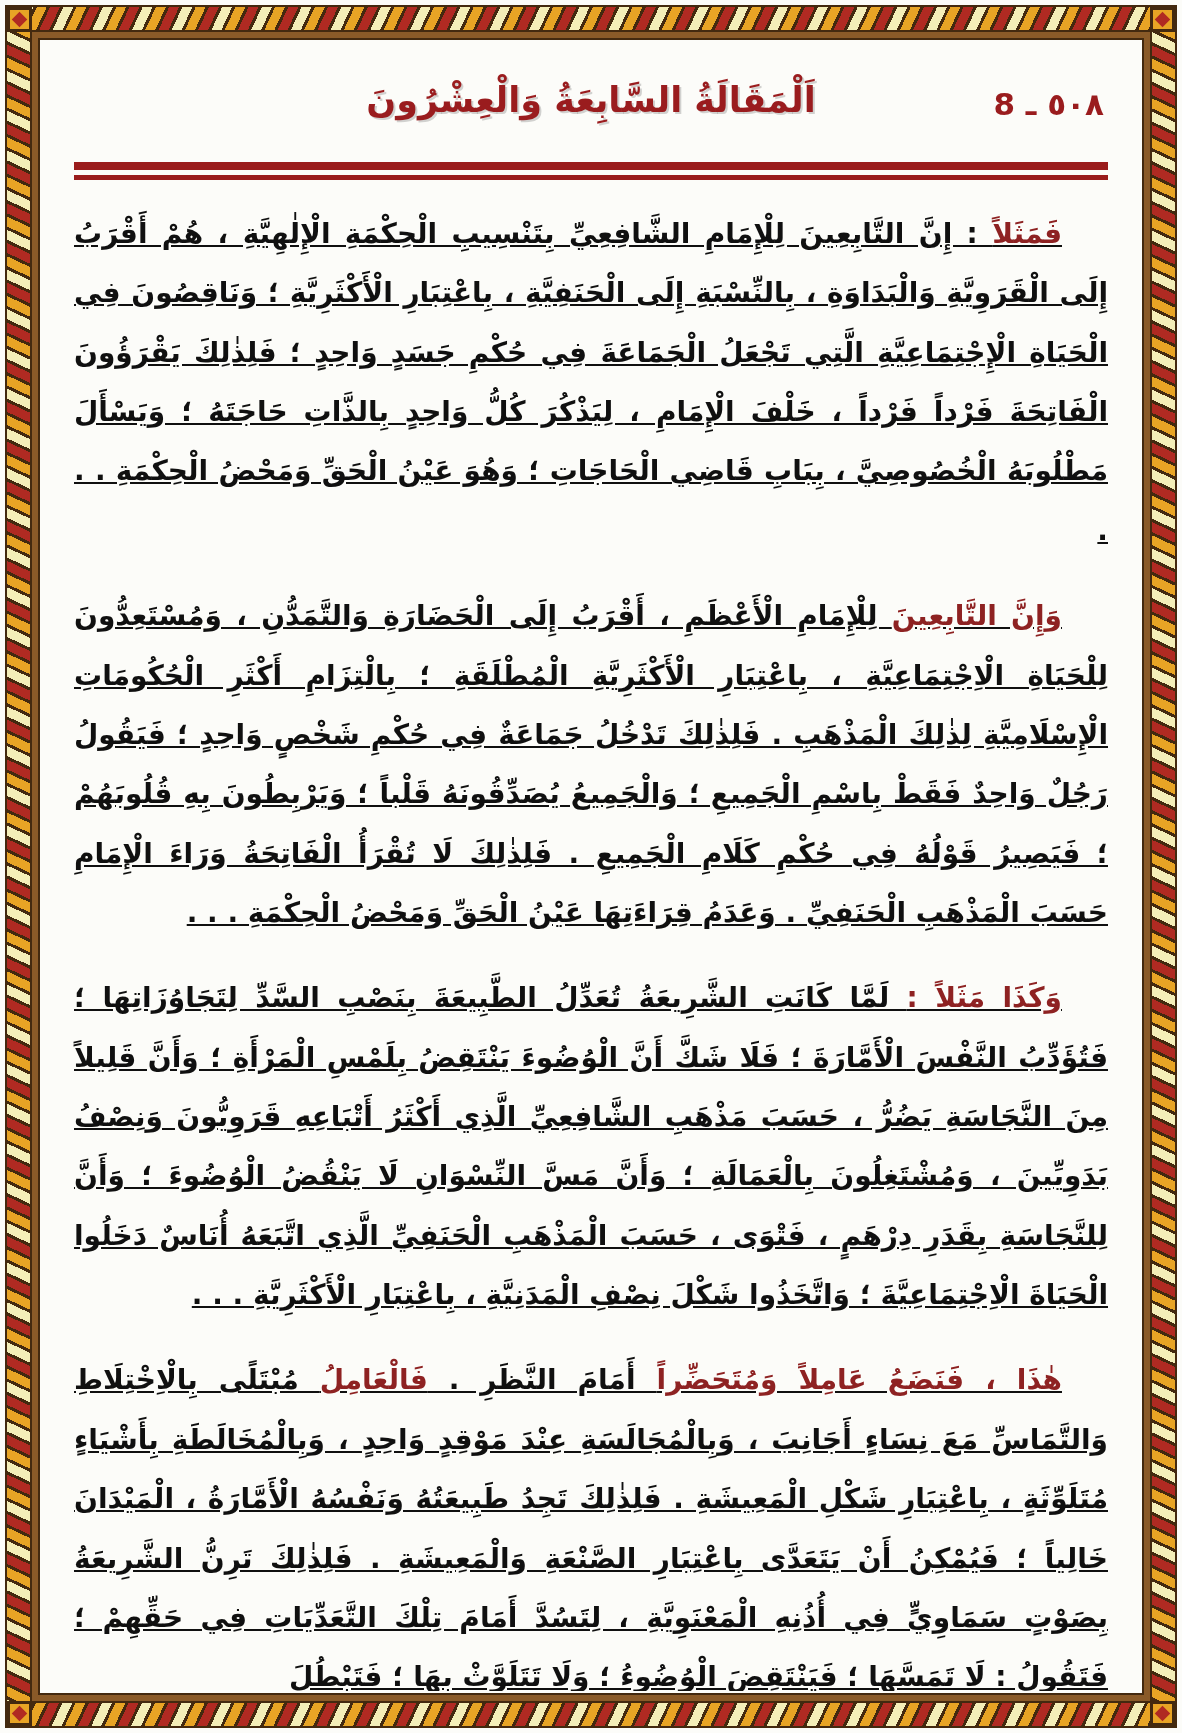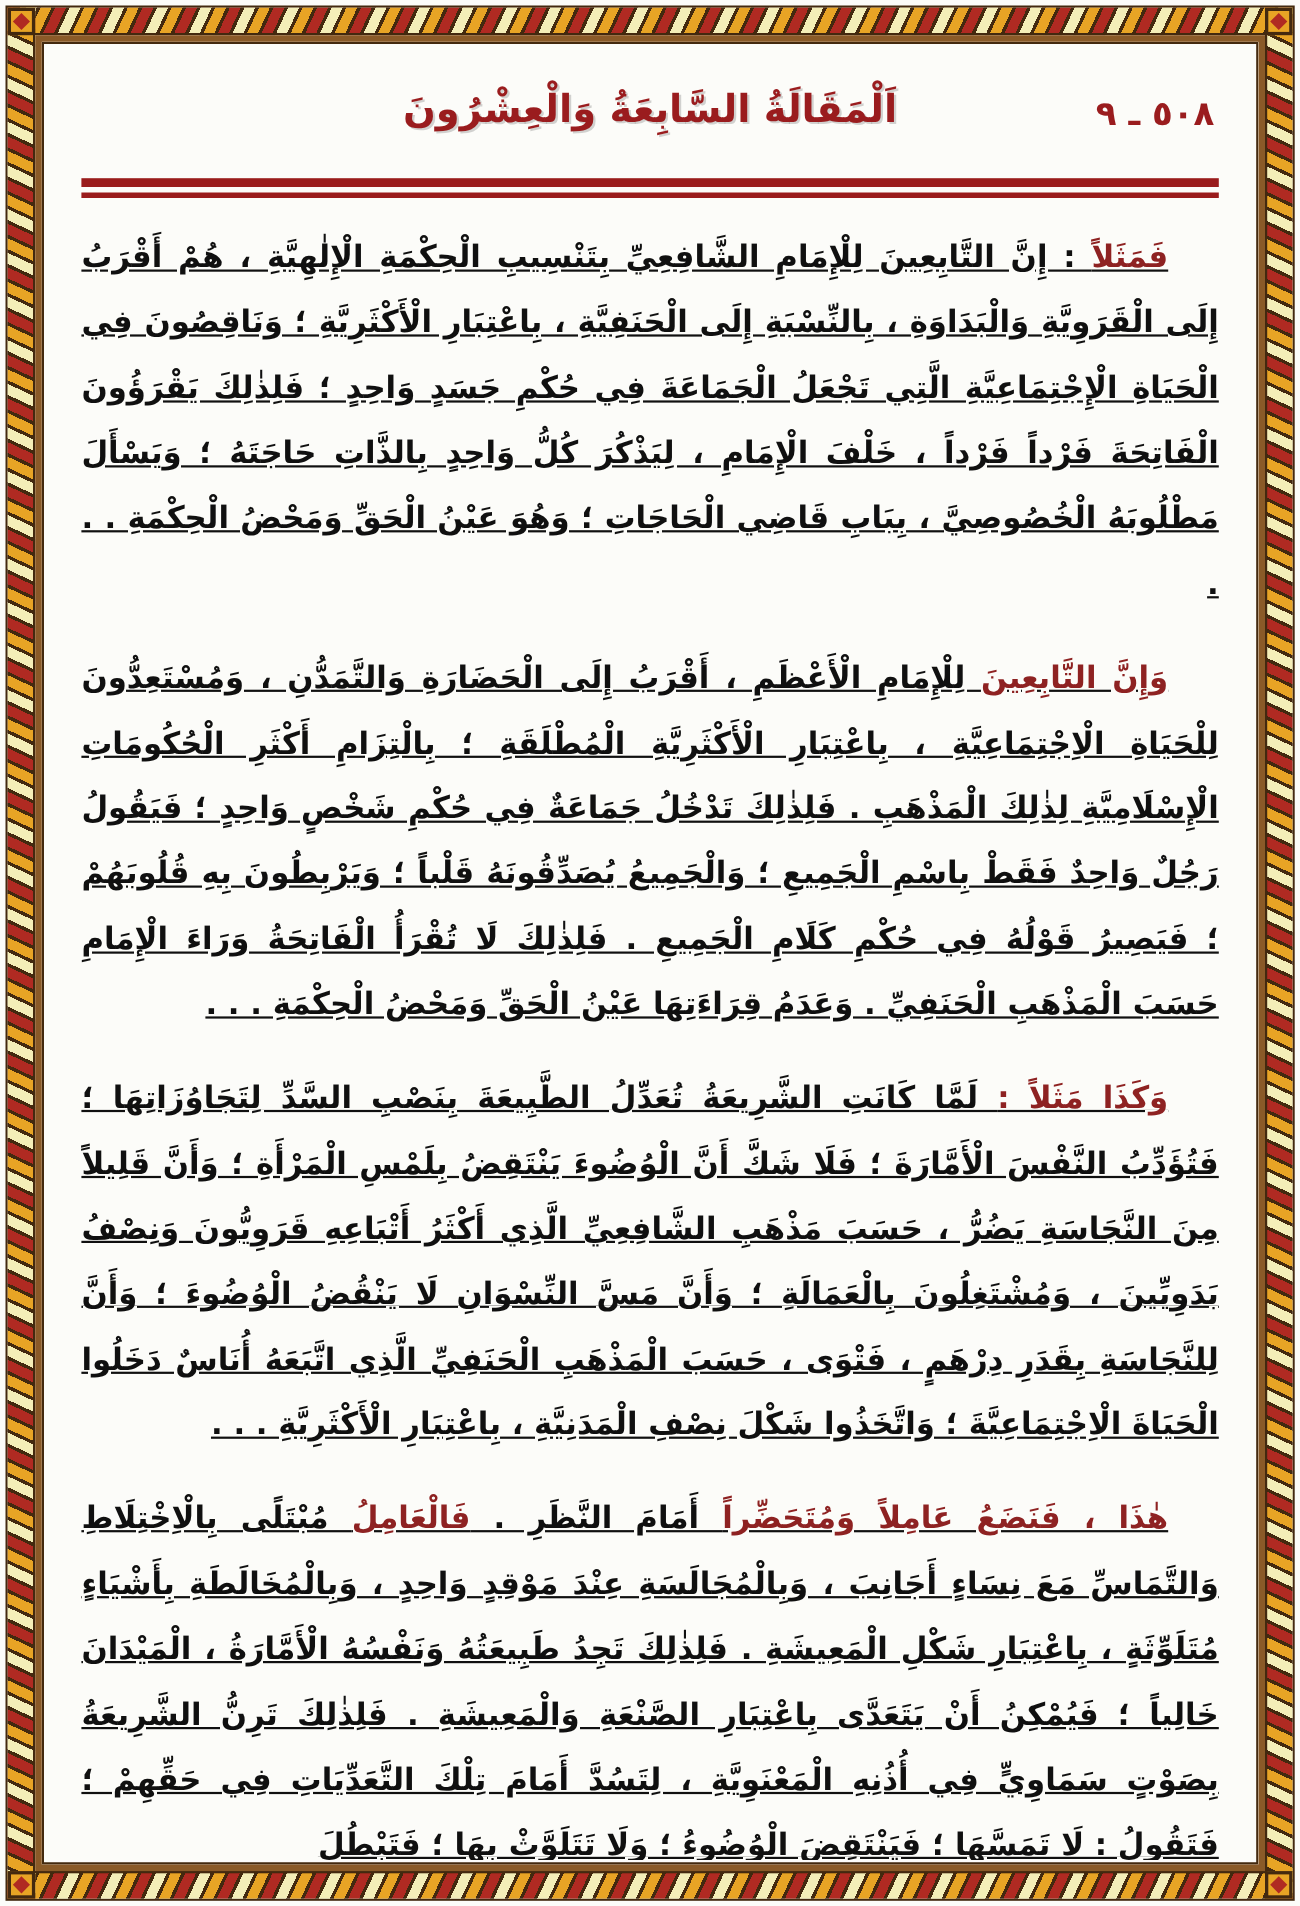--- a/index.html
+++ b/index.html
@@ -132,21 +132,21 @@
   <div class="band v right"></div>
   <div class="corner tl"></div>
   <div class="corner tr"></div>
   <div class="corner bl"></div>
   <div class="corner br"></div>
   <div class="inner-frame"></div>
 
   <div class="content">
 
     <div class="header">
-      <div class="page-number">٥٠٨ ـ ٩</div>
+      <div class="page-number">٥٠٨ ـ 8</div>
       <div class="page-title">اَلْمَقَالَةُ السَّابِعَةُ وَالْعِشْرُونَ</div>
     </div>
 
     <div class="header-rule"></div>
 
     <div class="body-text">
         <p><span class="seg-red">فَمَثَلاً</span><span class="seg-black"> : إِنَّ التَّابِعِينَ لِلْإِمَامِ الشَّافِعِيِّ بِتَنْسِيبِ الْحِكْمَةِ الْإِلٰهِيَّةِ ، هُمْ أَقْرَبُ إِلَى الْقَرَوِيَّةِ وَالْبَدَاوَةِ ، بِالنِّسْبَةِ إِلَى الْحَنَفِيَّةِ ، بِاعْتِبَارِ الْأَكْثَرِيَّةِ ؛ وَنَاقِصُونَ فِي الْحَيَاةِ الْإِجْتِمَاعِيَّةِ الَّتِي تَجْعَلُ الْجَمَاعَةَ فِي حُكْمِ جَسَدٍ وَاحِدٍ ؛ فَلِذٰلِكَ يَقْرَؤُونَ الْفَاتِحَةَ فَرْداً فَرْداً ، خَلْفَ الْإِمَامِ ، لِيَذْكُرَ كُلُّ وَاحِدٍ بِالذَّاتِ حَاجَتَهُ ؛ وَيَسْأَلَ مَطْلُوبَهُ الْخُصُوصِيَّ ، بِبَابِ قَاضِي الْحَاجَاتِ ؛ وَهُوَ عَيْنُ الْحَقِّ وَمَحْضُ الْحِكْمَةِ . . .</span></p>
         <p><span class="seg-red">وَإِنَّ التَّابِعِينَ</span><span class="seg-black"> لِلْإِمَامِ الْأَعْظَمِ ، أَقْرَبُ إِلَى الْحَضَارَةِ وَالتَّمَدُّنِ ، وَمُسْتَعِدُّونَ لِلْحَيَاةِ الْاِجْتِمَاعِيَّةِ ، بِاعْتِبَارِ الْأَكْثَرِيَّةِ الْمُطْلَقَةِ ؛ بِالْتِزَامِ أَكْثَرِ الْحُكُومَاتِ الْإِسْلَامِيَّةِ لِذٰلِكَ الْمَذْهَبِ . فَلِذٰلِكَ تَدْخُلُ جَمَاعَةٌ فِي حُكْمِ شَخْصٍ وَاحِدٍ ؛ فَيَقُولُ رَجُلٌ وَاحِدٌ فَقَطْ بِاسْمِ الْجَمِيعِ ؛ وَالْجَمِيعُ يُصَدِّقُونَهُ قَلْباً ؛ وَيَرْبِطُونَ بِهِ قُلُوبَهُمْ ؛ فَيَصِيرُ قَوْلُهُ فِي حُكْمِ كَلَامِ الْجَمِيعِ . فَلِذٰلِكَ لَا تُقْرَأُ الْفَاتِحَةُ وَرَاءَ الْإِمَامِ حَسَبَ الْمَذْهَبِ الْحَنَفِيِّ . وَعَدَمُ قِرَاءَتِهَا عَيْنُ الْحَقِّ وَمَحْضُ الْحِكْمَةِ . . .</span></p>
         <p><span class="seg-red">وَكَذَا مَثَلاً :</span><span class="seg-black"> لَمَّا كَانَتِ الشَّرِيعَةُ تُعَدِّلُ الطَّبِيعَةَ بِنَصْبِ السَّدِّ لِتَجَاوُزَاتِهَا ؛ فَتُؤَدِّبُ النَّفْسَ الْأَمَّارَةَ ؛ فَلَا شَكَّ أَنَّ الْوُضُوءَ يَنْتَقِضُ بِلَمْسِ الْمَرْأَةِ ؛ وَأَنَّ قَلِيلاً مِنَ النَّجَاسَةِ يَضُرُّ ، حَسَبَ مَذْهَبِ الشَّافِعِيِّ الَّذِي أَكْثَرُ أَتْبَاعِهِ قَرَوِيُّونَ وَنِصْفُ بَدَوِيِّينَ ، وَمُشْتَغِلُونَ بِالْعَمَالَةِ ؛ وَأَنَّ مَسَّ النِّسْوَانِ لَا يَنْقُضُ الْوُضُوءَ ؛ وَأَنَّ لِلنَّجَاسَةِ بِقَدَرِ دِرْهَمٍ ، فَتْوَى ، حَسَبَ الْمَذْهَبِ الْحَنَفِيِّ الَّذِي اتَّبَعَهُ أُنَاسٌ دَخَلُوا الْحَيَاةَ الْاِجْتِمَاعِيَّةَ ؛ وَاتَّخَذُوا شَكْلَ نِصْفِ الْمَدَنِيَّةِ ، بِاعْتِبَارِ الْأَكْثَرِيَّةِ . . .</span></p>
         <p><span class="seg-red">هٰذَا ، فَنَضَعُ عَامِلاً وَمُتَحَضِّراً</span><span class="seg-black"> أَمَامَ النَّظَرِ . </span><span class="seg-red">فَالْعَامِلُ</span><span class="seg-black"> مُبْتَلًى بِالْاِخْتِلَاطِ وَالتَّمَاسِّ مَعَ نِسَاءٍ أَجَانِبَ ، وَبِالْمُجَالَسَةِ عِنْدَ مَوْقِدٍ وَاحِدٍ ، وَبِالْمُخَالَطَةِ بِأَشْيَاءٍ مُتَلَوِّثَةٍ ، بِاعْتِبَارِ شَكْلِ الْمَعِيشَةِ . فَلِذٰلِكَ تَجِدُ طَبِيعَتُهُ وَنَفْسُهُ الْأَمَّارَةُ ، الْمَيْدَانَ خَالِياً ؛ فَيُمْكِنُ أَنْ يَتَعَدَّى بِاعْتِبَارِ الصَّنْعَةِ وَالْمَعِيشَةِ . فَلِذٰلِكَ تَرِنُّ الشَّرِيعَةُ بِصَوْتٍ سَمَاوِيٍّ فِي أُذُنِهِ الْمَعْنَوِيَّةِ ، لِتَسُدَّ أَمَامَ تِلْكَ التَّعَدِّيَاتِ فِي حَقِّهِمْ ؛ فَتَقُولُ : لَا تَمَسَّهَا ؛ فَيَنْتَقِضَ الْوُضُوءُ ؛ وَلَا تَتَلَوَّثْ بِهَا ؛ فَتَبْطُلَ</span></p>

